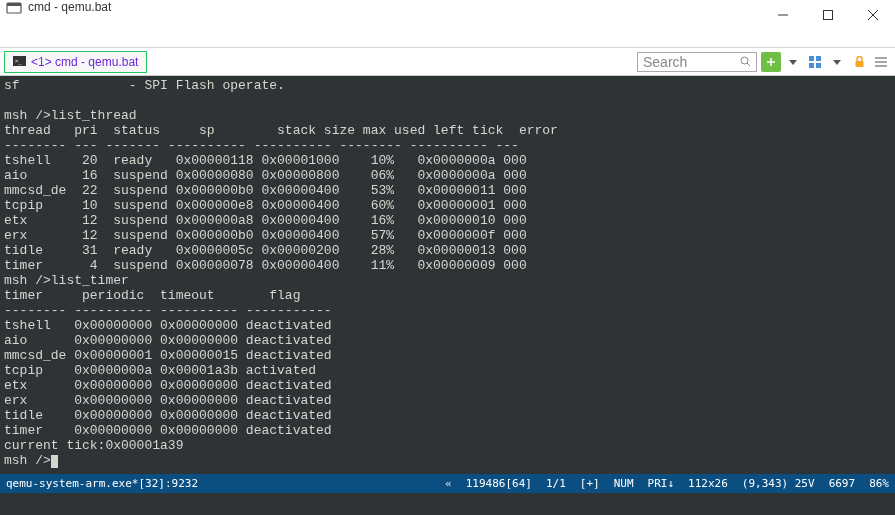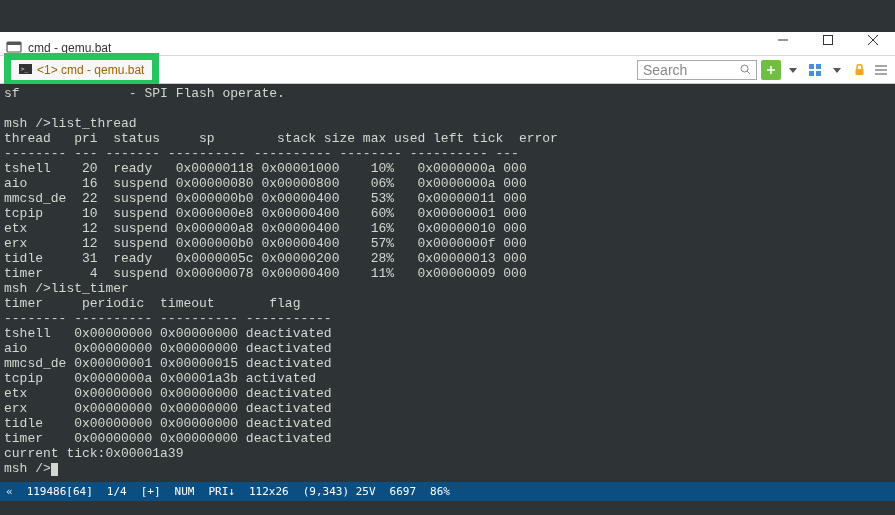--- a/index.html
+++ b/index.html
@@ -3,26 +3,25 @@
 <meta charset="utf-8">
 <style>
   * { margin: 0; padding: 0; box-sizing: border-box; }
   html, body {
     width: 895px; height: 515px;
     font-family: "Segoe UI", sans-serif;
     background: #2e3436;
     overflow: hidden;
   }
   .titlebar {
-    height: 24px;
+    height: 48px;
     background: #ffffff;
     display: flex;
-    align-items: flex-end;
+    align-items: flex-start;
     border-bottom: 1px solid #d7d7d7;
-    margin-top: 32px;
   }
   .titlebar .appicon {
     width: 16px; height: 16px; margin: 0 6px;
     display: flex; align-items: center; justify-content: center;
     color: #555; font-size: 11px;
   }
   .titlebar .title {
     flex: 1; font-size: 12px; color: #333;
   }
   .win-controls {
@@ -41,22 +40,22 @@
     display: flex;
     align-items: center;
     border-bottom: 1px solid #ccc;
     padding: 0 4px;
     gap: 4px;
   }
   .tab {
     display: flex; align-items: flex-end;
     padding: 3px 8px;
     font-size: 12px;
-    color: #a16207;
-    border: 7px solid #22c55e;
+    color: #6d28d9;
+    border: 1px solid #22c55e;
     background: #f7f7f7;
     gap: 5px;
   }
   .tab .tabicon svg { width: 13px; height: 10px; }
   .spacer { flex: 1; }
   .search {
     height: 20px; width: 120px;
     border: 1px solid #aaa;
     font-size: 14px;
     padding: 0 5px 0 5px;
@@ -223,24 +222,27 @@
 mmcsd_de 0x00000001 0x00000015 deactivated
 tcpip    0x0000000a 0x00001a3b activated
 etx      0x00000000 0x00000000 deactivated
 erx      0x00000000 0x00000000 deactivated
 tidle    0x00000000 0x00000000 deactivated
 timer    0x00000000 0x00000000 deactivated
 current tick:0x00001a39
 msh /&gt;<span class="cursor"></span></div>
 
 <div class="statusbar">
+  <div class="left">
+    <span class="seg">qemu-system-arm.exe*[32]:9232</span>
+  </div>
   <div class="right">
     <span class="seg dim">«</span>
     <span class="seg">119486[64]</span>
-    <span class="seg">1/4</span>
+    <span class="seg">1/1</span>
     <span class="seg">[+]</span>
     <span class="seg">NUM</span>
     <span class="seg">PRI↓</span>
     <span class="seg">112x26</span>
     <span class="seg">(9,343) 25V</span>
     <span class="seg">6697</span>
     <span class="seg">86%</span>
   </div>
 </div>
 

